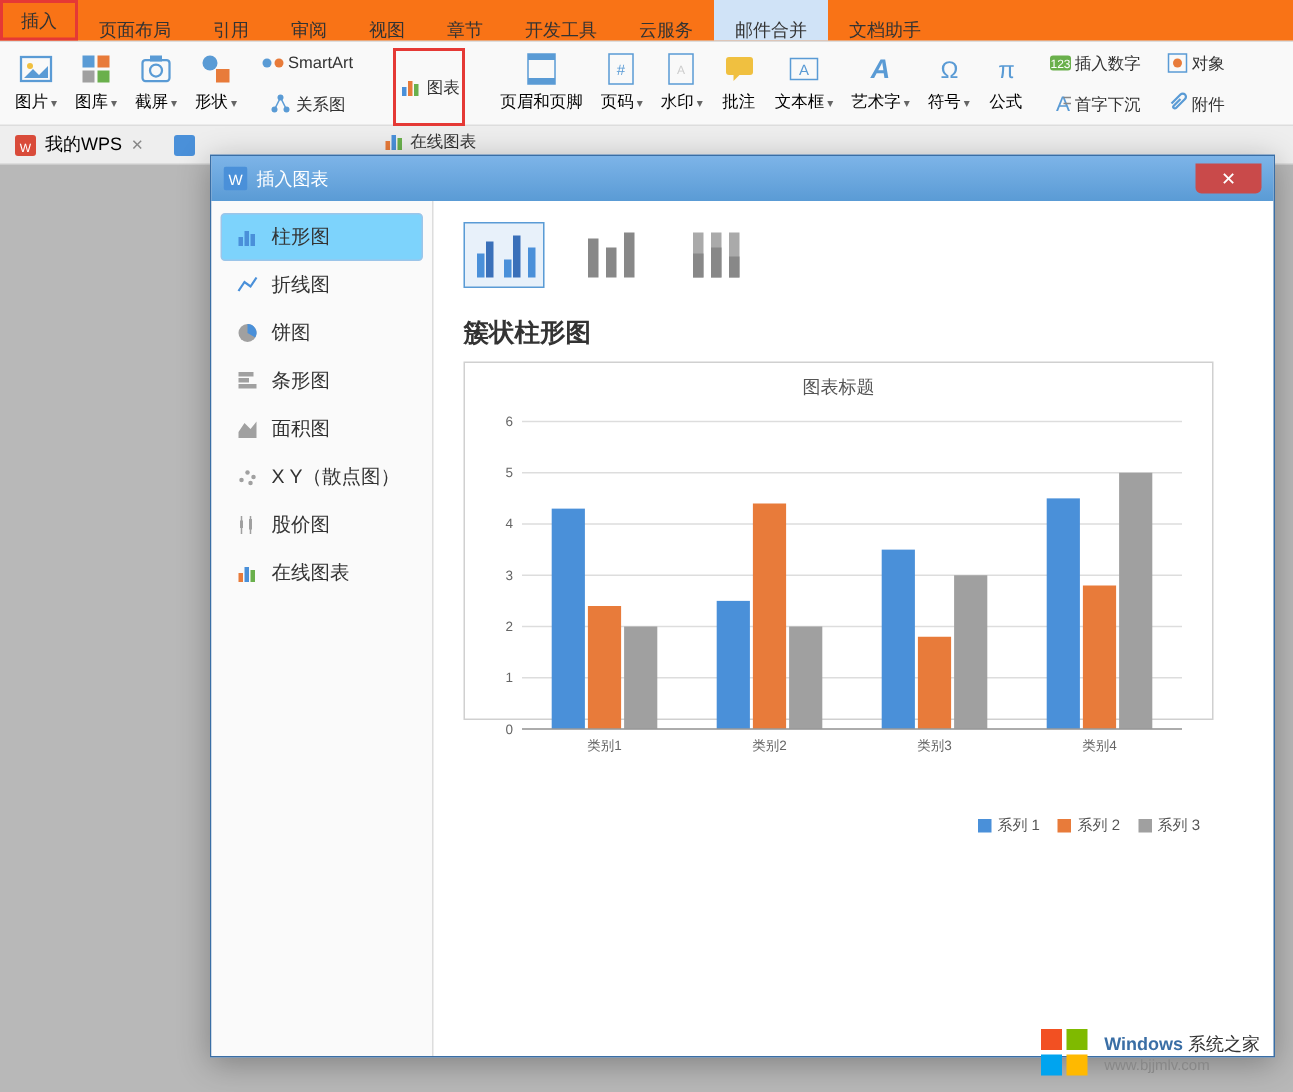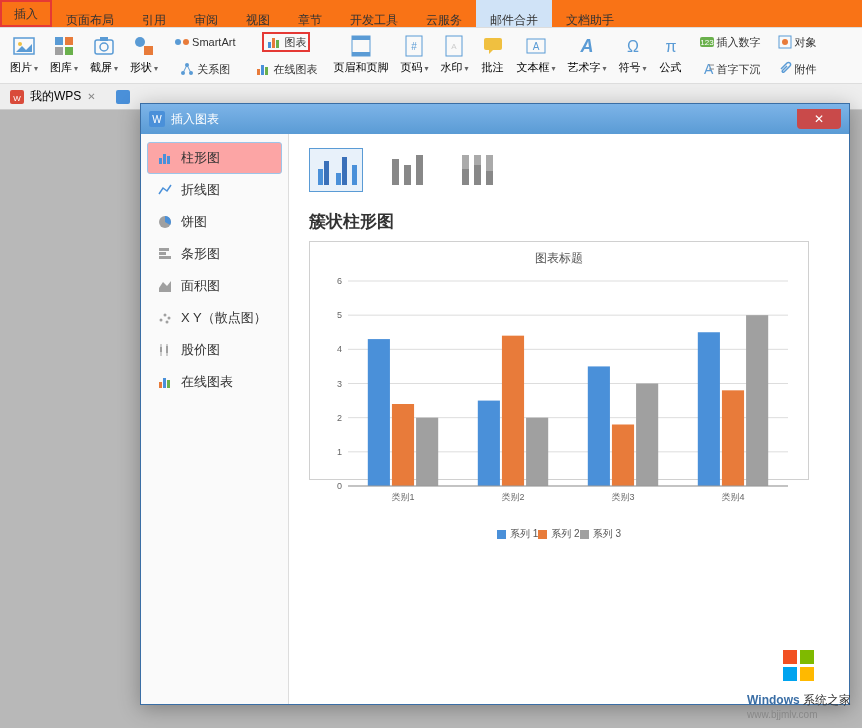--- a/index.html
+++ b/index.html
@@ -9,21 +9,21 @@
     .ribbon-tabs { display: flex; background: #f97316; border-bottom: 1px solid #ddd; font-size: 12px; height: 28px; }
     .ribbon-tab { padding: 12px 14px; cursor: pointer; color: #333; }
     .ribbon-tab.active { background: #d0e3f7; }
     .ribbon-tab.highlighted { border: 2px solid #e53935; padding: 4px 12px; }
     
     
     .ribbon-toolbar { display: flex; background: #f9f9f9; border-bottom: 1px solid #ddd; padding: 4px 4px; height: 56px; }
     .tool-group { display: flex; flex-direction: column; align-items: center; padding: 0 6px; font-size: 11px; color: #333; justify-content: space-between; }
     .tool-group-row { display: flex; gap: 8px; }
     .tool-item { display: flex; align-items: center; gap: 2px; font-size: 11px; color: #333; padding: 2px 4px; cursor: pointer; }
-    .tool-item.highlighted { border: 2px solid #e53935; padding: 0 2px; }
+    .tool-item.highlighted { border: 2px solid #e53935; padding: 16px 2px; }
     .tool-big { display: flex; flex-direction: column; align-items: center; gap: 2px; font-size: 11px; padding: 2px 6px; cursor: pointer; }
     .tool-icon { width: 16px; height: 16px; display: inline-block; }
     .tool-icon-big { width: 24px; height: 24px; }
     .dropdown-arrow { font-size: 8px; color: #666; margin-left: 2px; }
     
     
     .doc-tabs { display: flex; background: #eee; border-bottom: 1px solid #ccc; height: 26px; font-size: 12px; }
     .doc-tab { display: flex; align-items: center; padding: 0 10px; gap: 6px; cursor: pointer; }
     .doc-tab-close { font-size: 10px; color: #888; }
     .doc-icon { width: 14px; height: 14px; }
@@ -35,43 +35,43 @@
     .dialog { position: absolute; left: 140px; top: 103px; width: 710px; height: 602px; background: #fff; border: 1px solid #3a6ea5; box-shadow: 0 4px 20px rgba(0,0,0,0.3); }
     .dialog-title { background: linear-gradient(#7db4e8, #5a9bd5); height: 30px; display: flex; align-items: center; justify-content: space-between; padding: 0 8px; font-size: 12px; color: #fff; }
     .dialog-title-left { display: flex; align-items: center; gap: 6px; }
     .dialog-close { width: 44px; height: 20px; background: #c94a4a; color: #fff; display: flex; align-items: center; justify-content: center; font-size: 12px; cursor: pointer; border-radius: 0 0 4px 4px; }
     
     .dialog-body { display: flex; height: calc(100% - 30px); }
     
     
     .chart-sidebar { width: 148px; border-right: 1px solid #ddd; padding: 8px 6px; background: #fafafa; }
     .chart-type-item { display: flex; align-items: center; gap: 8px; padding: 7px 10px; font-size: 13px; color: #333; cursor: pointer; border-radius: 3px; }
-    .chart-type-item.selected { background: #fca5a5; border: 1px solid #9cc5e9; padding: 6px 9px; }
+    .chart-type-item.selected { background: #7dd3fc; border: 1px solid #9cc5e9; padding: 6px 9px; }
     .chart-type-icon { width: 16px; height: 16px; flex-shrink: 0; }
     
     
     .chart-preview { flex: 1; padding: 14px 20px; }
     .subtype-row { display: flex; gap: 16px; margin-bottom: 18px; }
     .subtype-thumb { width: 54px; height: 44px; border: 1px solid transparent; display: flex; align-items: flex-end; justify-content: center; gap: 2px; padding: 4px; cursor: pointer; }
     .subtype-thumb.selected { border: 1px solid #5a9bd5; background: #e8f1fa; }
     
     .chart-title-label { font-size: 17px; font-weight: bold; margin-bottom: 8px; color: #333; }
     
     .chart-box { border: 1px solid #d0d0d0; padding: 8px; height: 239px; width: 500px; }
     .chart-inner-title { text-align: center; font-size: 12px; color: #555; margin-bottom: 4px; }
     
     
     .chart-svg-container { width: 100%; height: 250px; position: relative; }
     
-    .chart-legend { display: flex; justify-content: center; font-size: 10px; color: #555; margin-top: 6px; }
+    .chart-legend { display: flex; justify-content: flex-end; gap: 12px; font-size: 10px; color: #555; margin-top: 22px; }
     .legend-item { display: flex; align-items: center; gap: 4px; }
     .legend-swatch { width: 9px; height: 9px; }
     
     
-    .watermark { position: absolute; right: 11px; bottom: 8px; display: flex; align-items: center; gap: 8px; font-size: 12px; color: #3a6ea5; flex-direction: column; }
+    .watermark { position: absolute; right: 22px; bottom: 8px; display: flex; align-items: center; gap: 8px; font-size: 12px; color: #3a6ea5; }
     .watermark-icon { width: 36px; height: 36px; }
     .watermark-text { display: flex; flex-direction: column; }
     .watermark-sub { font-size: 10px; color: #888; }
   </style>
 </head>
 <body>
 
 <div class="ribbon-tabs">
   <div class="ribbon-tab highlighted">插入</div>
   <div class="ribbon-tab">页面布局</div>

